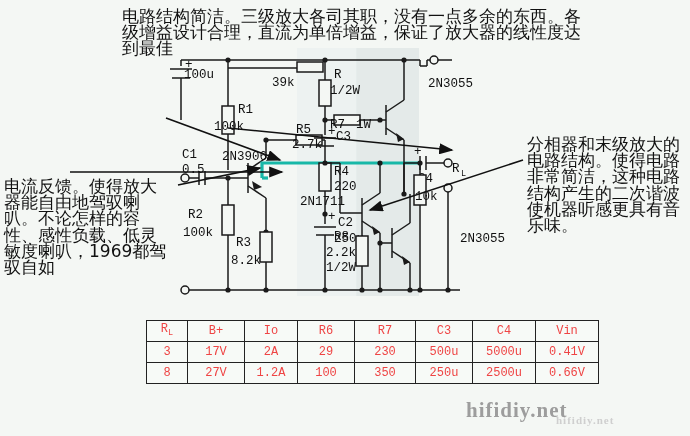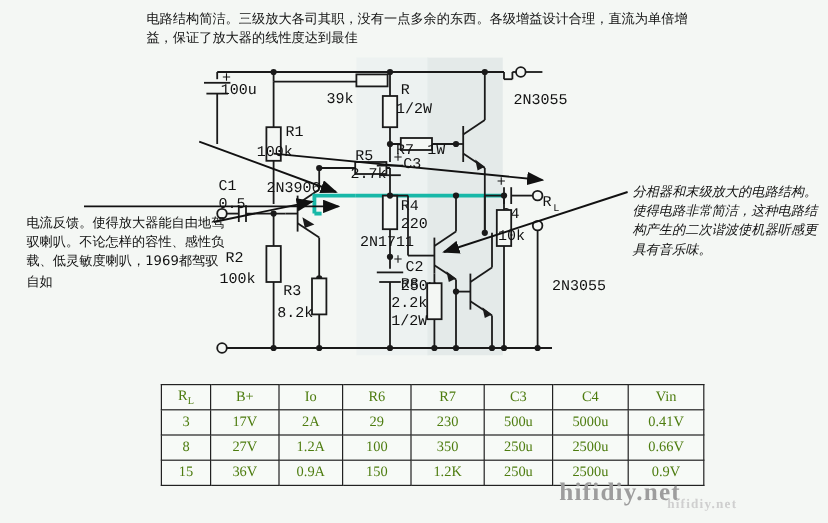--- a/index.html
+++ b/index.html
@@ -7,47 +7,47 @@
     width:690px;height:436px;
     background:#f4f7f4;
     font-family:"Liberation Sans", sans-serif;
     overflow:hidden;
     position:relative;
   }
   #root{position:absolute;left:0;top:0;width:690px;height:436px;}
   .ann{
     position:absolute;
     font-family:"DejaVu Sans", sans-serif;
-    font-size:11px;
+    font-size:17px;
     line-height:16.2px;
     color:#111;
     letter-spacing:0px;
     white-space:pre-wrap;
   }
   #ann-top{left:122px;top:8px;width:470px;text-align:left;}
   #ann-left-top{left:8px;top:55px;width:165px;}
-  #ann-left-bottom{left:22px;top:178px;width:165px;}
-  #ann-right{left:527px;top:152px;width:160px;font-style:italic;}
+  #ann-left-bottom{left:4px;top:178px;width:165px;}
+  #ann-right{left:527px;top:136px;width:160px;}
   .svglayer{position:absolute;left:0;top:0;}
   .wm{
     position:absolute;
     font-family:"Liberation Serif", serif;
     color:#b9b9b9;
     font-weight:bold;
     letter-spacing:1px;
     user-select:none;
   }
   #wm-main{left:466px;top:398px;font-size:21px;color:#9d9d9d;}
   #wm-sub{left:556px;top:414px;font-size:11px;color:#cfcfcf;}
   .tbl{
-    position:absolute;left:134px;top:320px;
+    position:absolute;left:146px;top:320px;
     border-collapse:collapse;
-    font-family:Liberation Serif, serif;
+    font-family:Liberation Mono, monospace;
     font-size:12px;
-    color:#4d7c0f;
+    color:#ef4444;
     background:#f7faf7;
   }
   .tbl td,.tbl th{
     border:1.4px solid #222;
     text-align:center;
     padding:1px 0 2px 0;
     font-weight:normal;
     height:17px;
   }
   .tbl th{font-weight:normal;}
@@ -309,29 +309,19 @@
       <tr>
         <td>8</td>
         <td>27V</td>
         <td>1.2A</td>
         <td>100</td>
         <td>350</td>
         <td>250u</td>
         <td>2500u</td>
         <td>0.66V</td>
       </tr>
-      <tr>
-        <td>15</td>
-        <td>36V</td>
-        <td>0.9A</td>
-        <td>150</td>
-        <td>1.2K</td>
-        <td>250u</td>
-        <td>2500u</td>
-        <td>0.9V</td>
-      </tr>
     </tbody>
   </table>
 
   <div class="wm" id="wm-main">hifidiy.net</div>
   <div class="wm" id="wm-sub">hifidiy.net</div>
 
 </div>
 
 </body></html>

